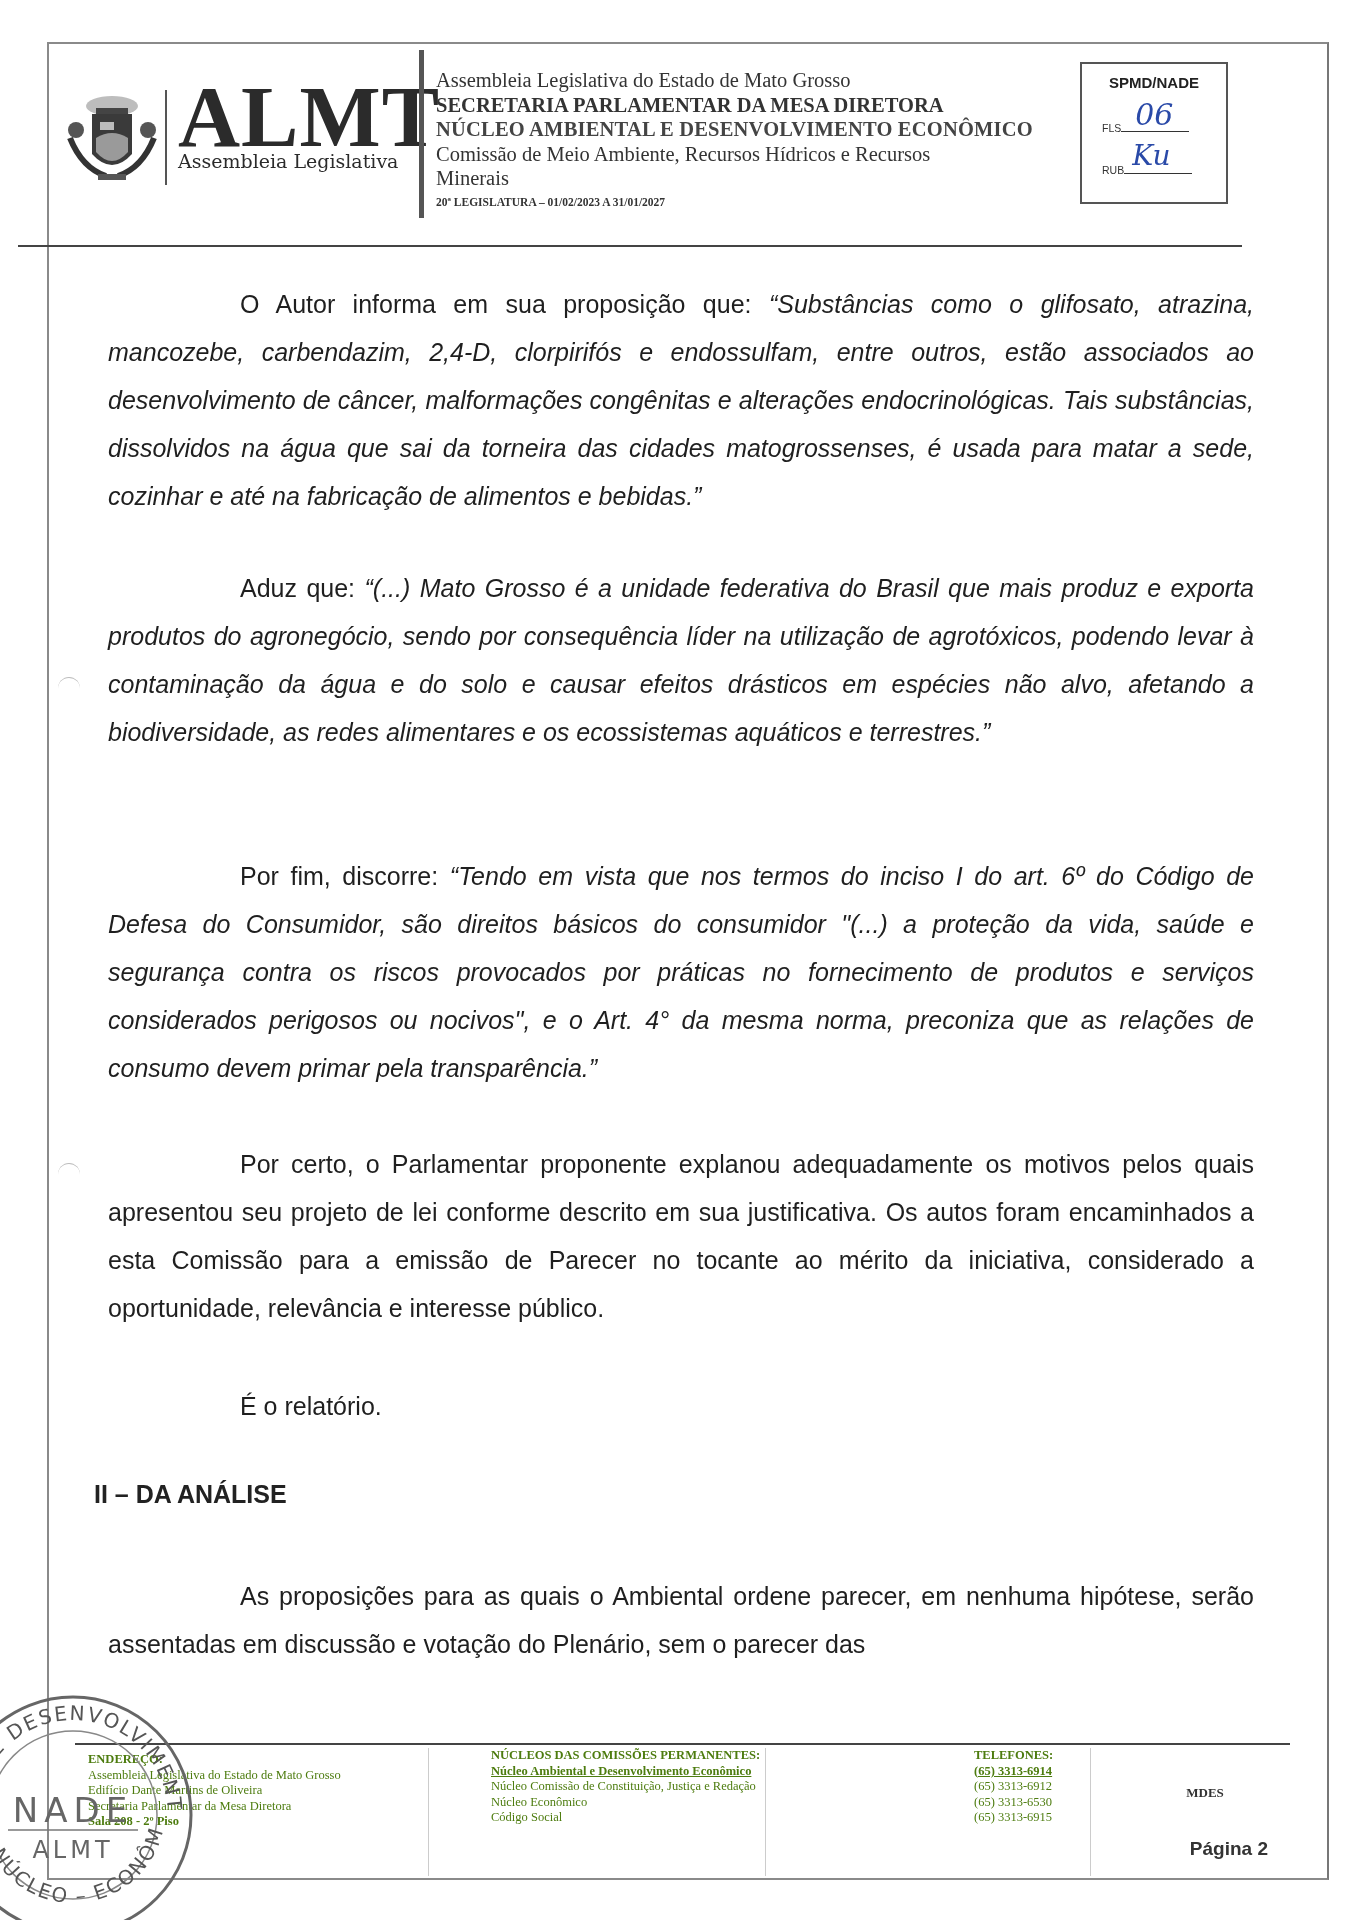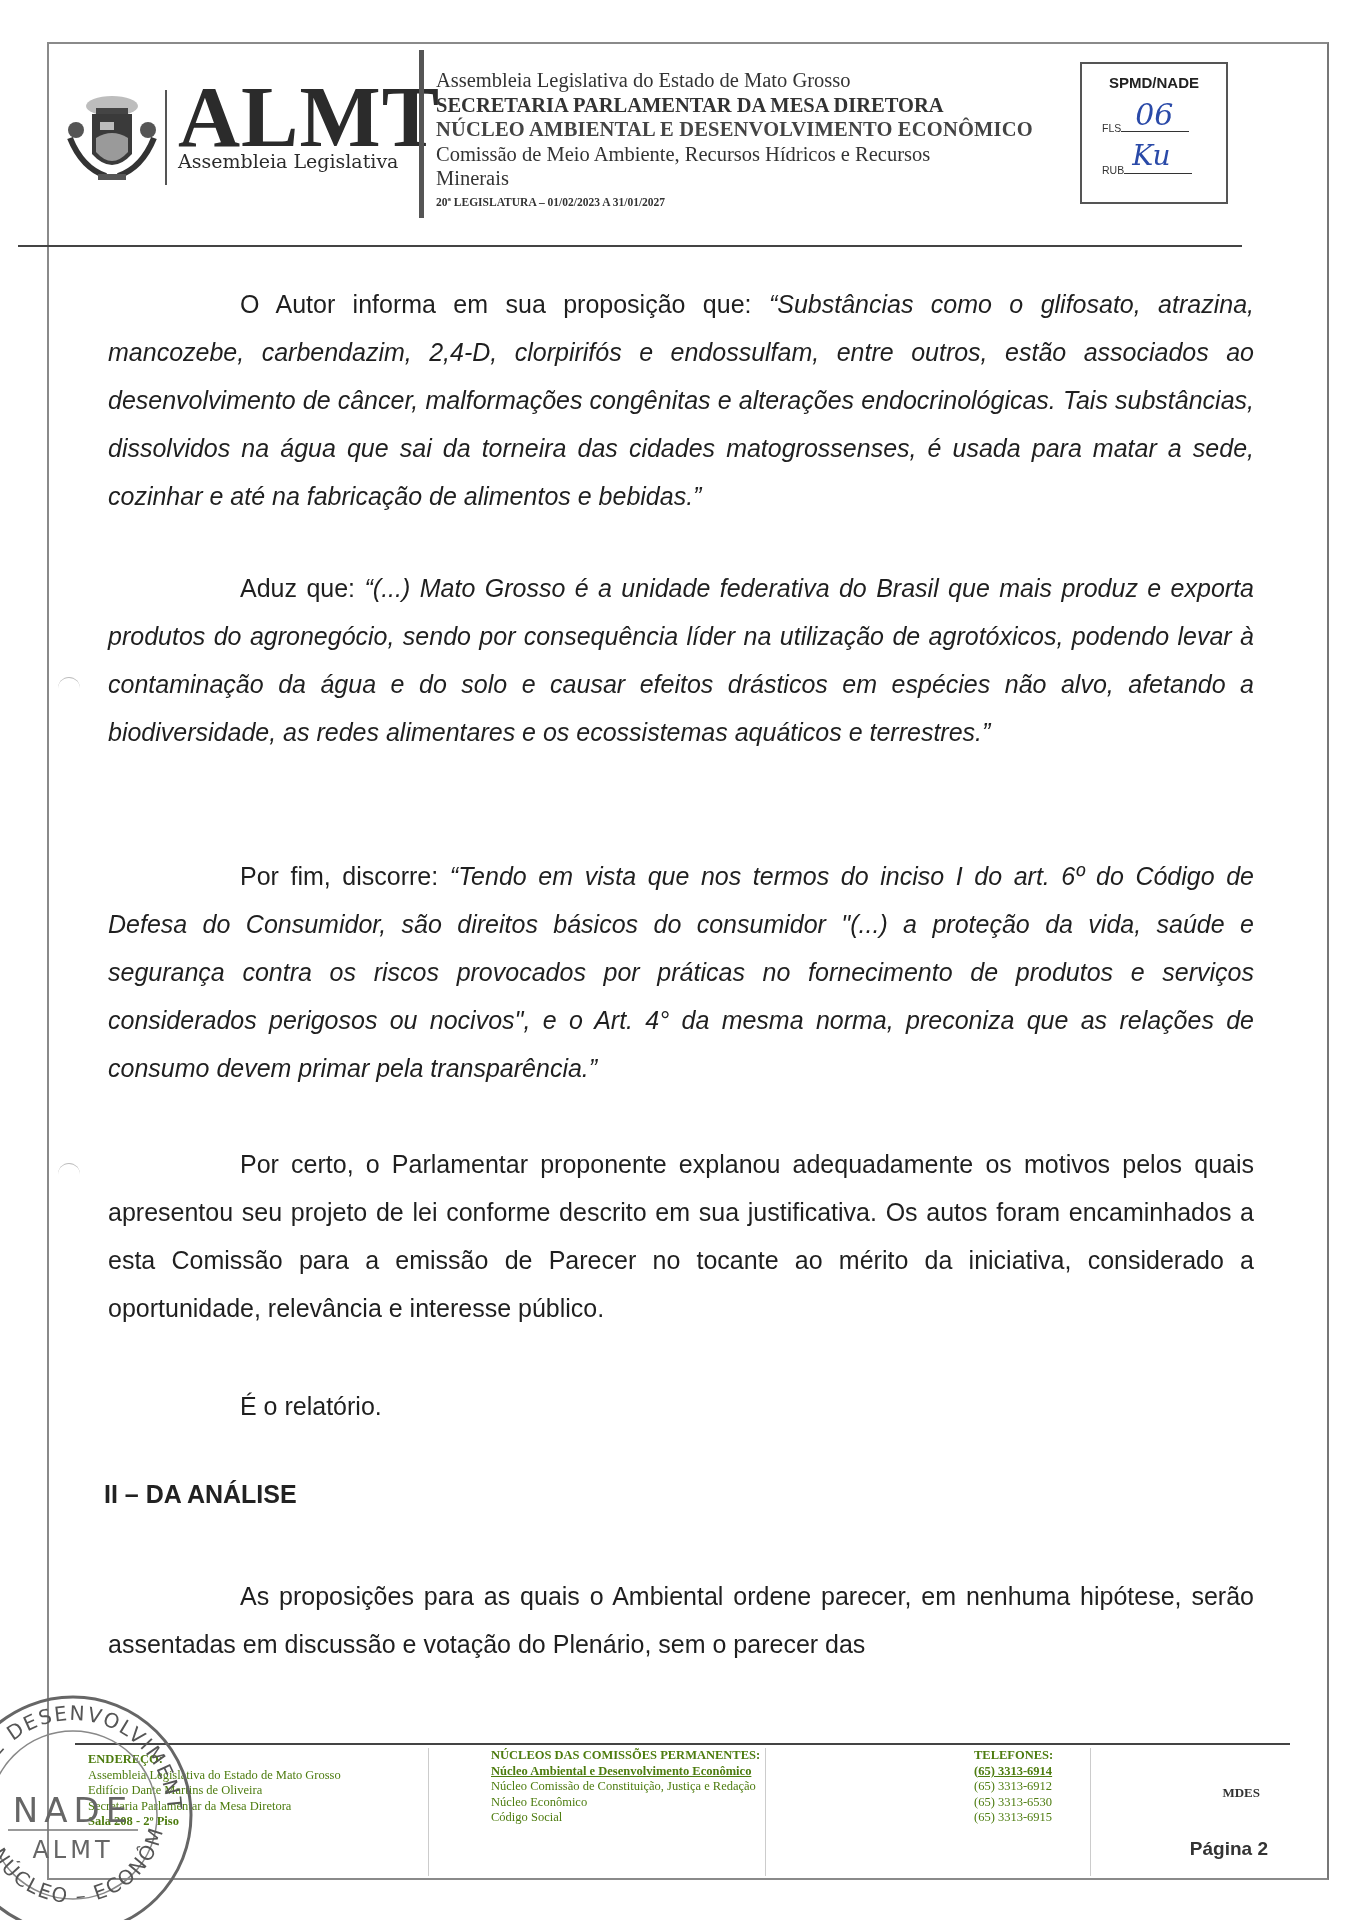--- a/index.html
+++ b/index.html
@@ -18,28 +18,28 @@
   .spmd-box { left:1080px; top:62px; width:148px; height:142px; border:2px solid #555; box-sizing:border-box; font-family:"Liberation Sans", sans-serif; }
   .spmd-title { position:absolute; left:0; right:0; top:10px; text-align:center; font-weight:bold; font-size:15px; color:#222; }
   .fls-row, .rub-row { position:absolute; left:20px; font-size:10.5px; color:#333; }
   .fls-row { top:55px; } .rub-row { top:97px; }
   .sig-line { display:inline-block; width:68px; border-bottom:1.5px solid #333; vertical-align:baseline; height:12px; position:relative;text-align:right; }
   .ink { position:absolute; color:#2a4aa8; font-family:"DejaVu Serif", serif; font-style:italic; }
   .hdivider { left:18px; top:245px; width:1224px; height:2px; background:#444; }
   .body-text { left:108px; width:1146px; font-family:"Liberation Sans", sans-serif; font-size:25px; line-height:48px; color:#1f1f1f; text-align:justify; }
   .body-text p { margin:0; text-indent:132px; }
   .body-text i { font-style:italic; }
-  .heading { left:104px; top:1480px; font-family:"Liberation Sans", sans-serif; font-weight:bold; font-size:25px; color:#222; }
+  .heading { left:94px; top:1480px; font-family:"Liberation Sans", sans-serif; font-weight:bold; font-size:25px; color:#222; }
   .margin-mark { width:22px; height:22px; border-top:1.5px solid #bbb; border-radius:50%; }
   .footer-line { left:75px; top:1743px; width:1215px; height:2px; background:#444; }
   .fcol-div { top:1748px; width:1px; height:128px; background:#ccc; }
   .footer-col { font-family:"Liberation Serif", serif; font-size:12.5px; line-height:15.5px; color:#4d7c0f;margin-left:17px; }
   .footer-col .b { font-weight:bold; }
   .footer-col .u { text-decoration:underline; font-weight:bold; }
-  .mdes { left:1150px; top:1785px; width:110px; text-align:right; font-family:"Liberation Serif", serif; font-weight:bold; font-size:13px; color:#333; }
+  .mdes { left:1150px; top:1785px; width:110px; text-align:center; font-family:"Liberation Serif", serif; font-weight:bold; font-size:13px; color:#333; }
   .pagina { left:1148px; top:1838px; width:120px; text-align:right; font-family:"Liberation Sans", sans-serif; font-weight:bold; font-size:19px; color:#333; }
   .stamp { left:-52px; top:1690px; width:250px; height:250px; }
 </style>
 </head>
 <body>
 
 <div class="abs page-border"></div>
 
 <svg class="abs crest" viewBox="0 0 100 100">
   <ellipse cx="50" cy="18" rx="26" ry="10" fill="#bdbdbd"></ellipse>

